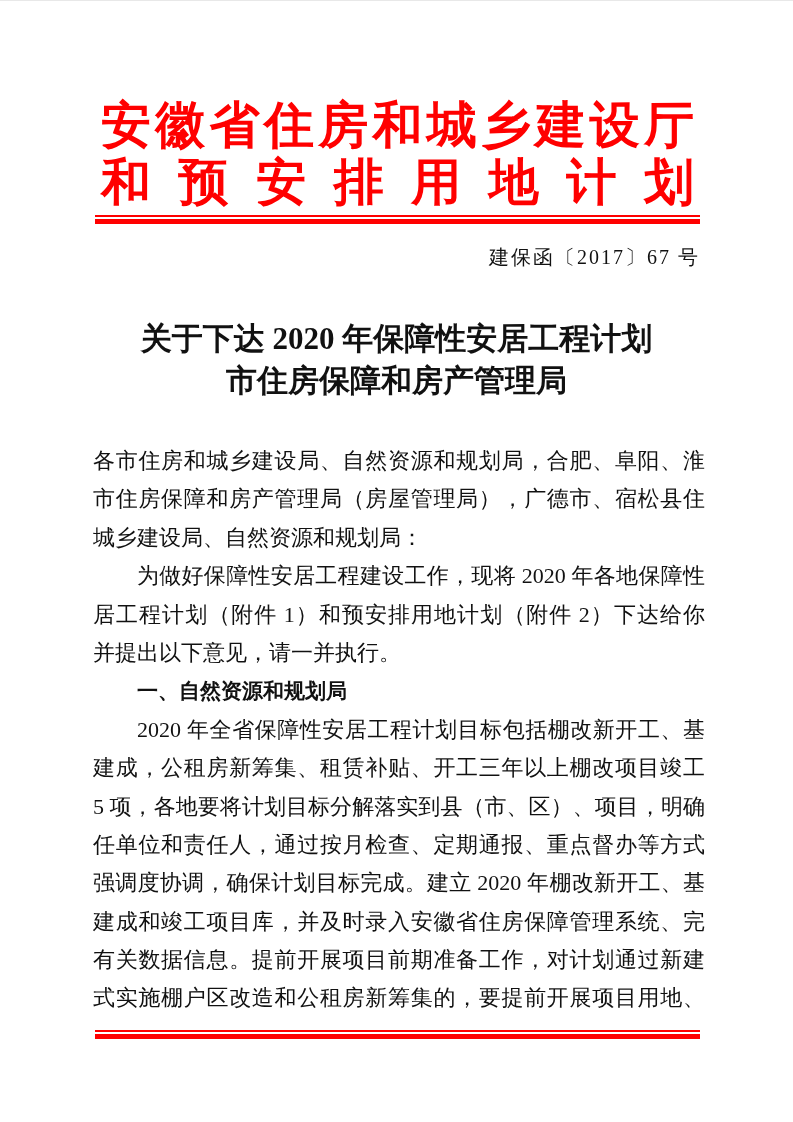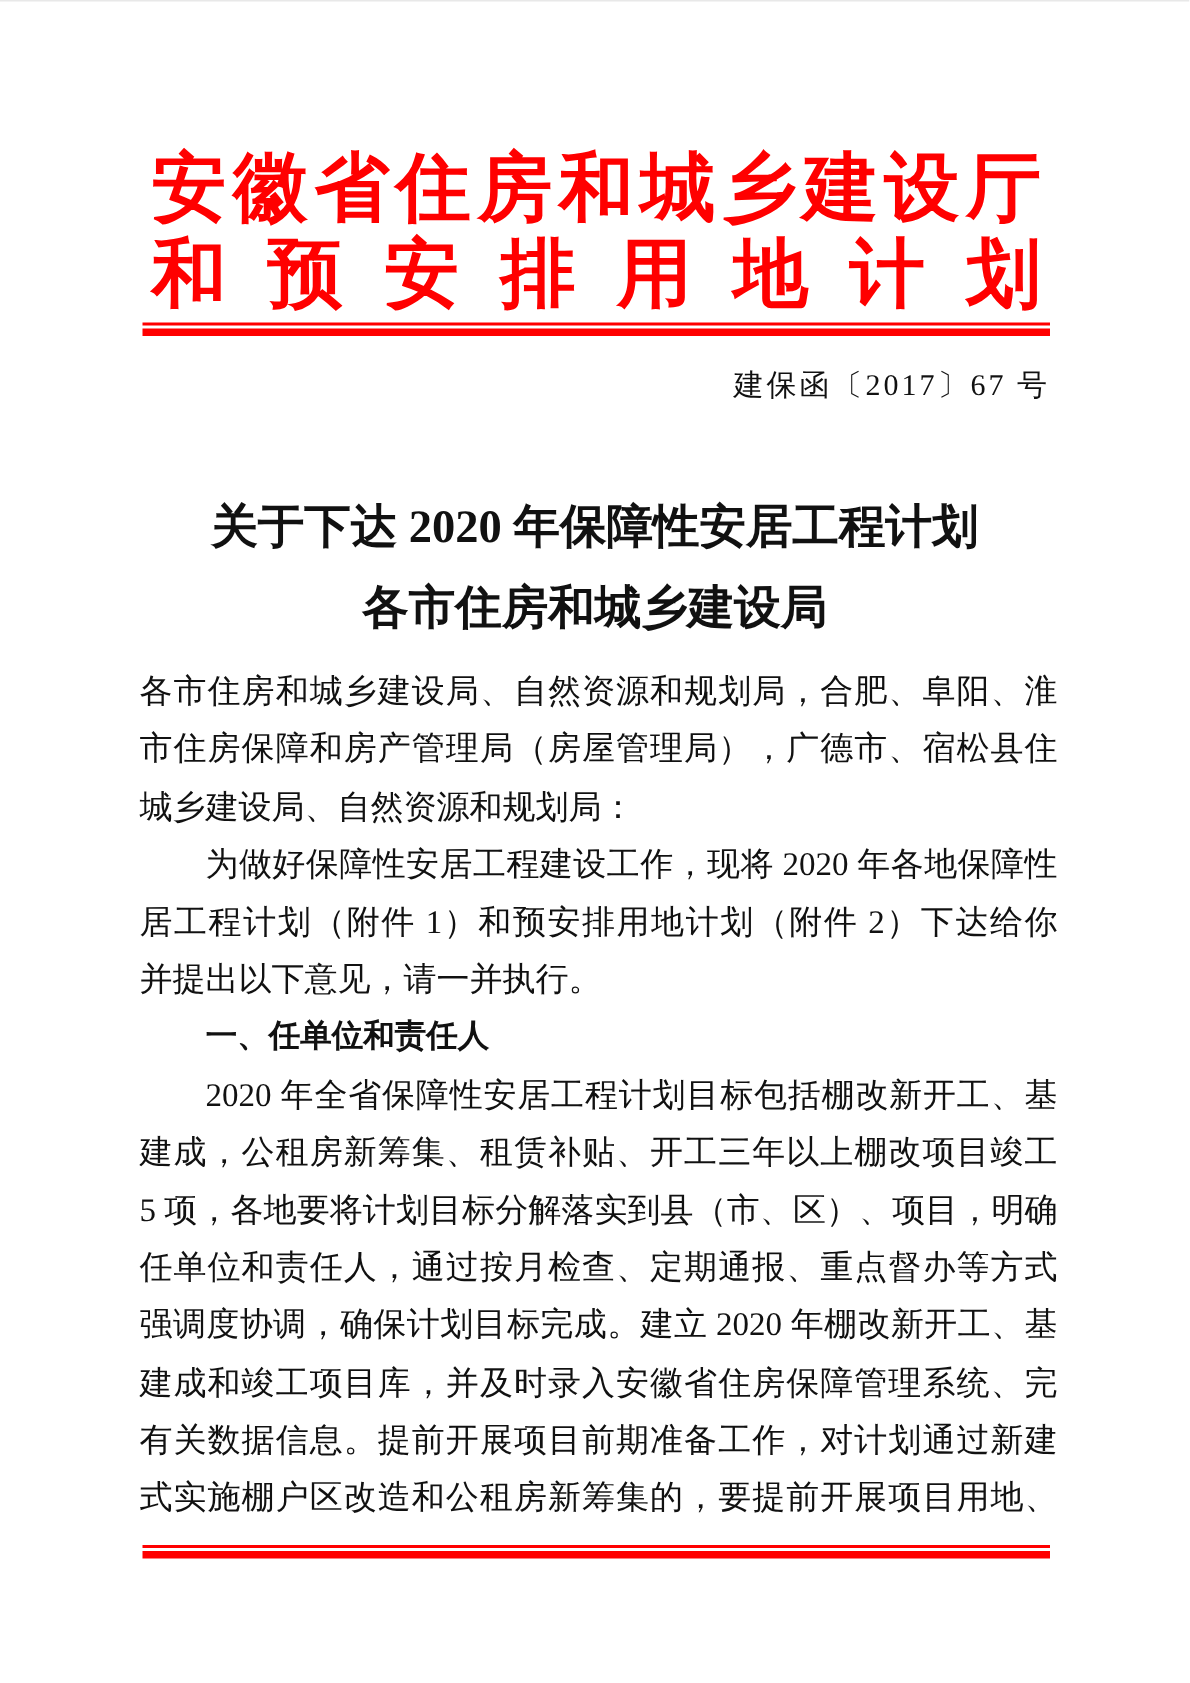--- a/index.html
+++ b/index.html
@@ -62,21 +62,21 @@
     position: absolute;
     top: 317px;
     left: 90px;
     width: 613px;
     margin: 0;
     font-size: 31px;
     font-weight: bold;
     line-height: 42px;
     text-align: center;
   }
-  .t-line { display: block; margin-top: 12px; }
+  .t-line { display: block; }
 
   
   .body-text {
     position: absolute;
     top: 441px;
     left: 93px;
     width: 612px;
     font-size: 22px;
   }
   .body-line {
@@ -110,31 +110,31 @@
 
   <div class="divider divider-top">
     <div class="rule-thin"></div>
     <div class="rule-thick"></div>
   </div>
 
   <div class="doc-number">建保函〔2017〕67 号</div>
 
   <h1 class="title">
     <span class="t-line">关于下达 2020 年保障性安居工程计划</span>
-    <span class="t-line">各市住房和城乡建设局</span>
+    <span class="t-line">市住房保障和房产管理局</span>
   </h1>
 
   <main class="body-text">
     <div class="body-line full">各市住房和城乡建设局、自然资源和规划局，合肥、阜阳、淮南</div>
     <div class="body-line full">市住房保障和房产管理局（房屋管理局），广德市、宿松县住房和</div>
     <div class="body-line">城乡建设局、自然资源和规划局：</div>
     <div class="body-line full indent">为做好保障性安居工程建设工作，现将 2020 年各地保障性安</div>
     <div class="body-line full">居工程计划（附件 1）和预安排用地计划（附件 2）下达给你们，</div>
     <div class="body-line">并提出以下意见，请一并执行。</div>
-    <div class="body-line heading">一、任单位和责任人</div>
+    <div class="body-line heading">一、自然资源和规划局</div>
     <div class="body-line full indent">2020 年全省保障性安居工程计划目标包括棚改新开工、基本</div>
     <div class="body-line full">建成，公租房新筹集、租赁补贴、开工三年以上棚改项目竣工率</div>
     <div class="body-line full">5 项，各地要将计划目标分解落实到县（市、区）、项目，明确责</div>
     <div class="body-line full">任单位和责任人，通过按月检查、定期通报、重点督办等方式加</div>
     <div class="body-line full">强调度协调，确保计划目标完成。建立 2020 年棚改新开工、基本</div>
     <div class="body-line full">建成和竣工项目库，并及时录入安徽省住房保障管理系统、完善</div>
     <div class="body-line full">有关数据信息。提前开展项目前期准备工作，对计划通过新建方</div>
     <div class="body-line full">式实施棚户区改造和公租房新筹集的，要提前开展项目用地、规</div>
   </main>
 

